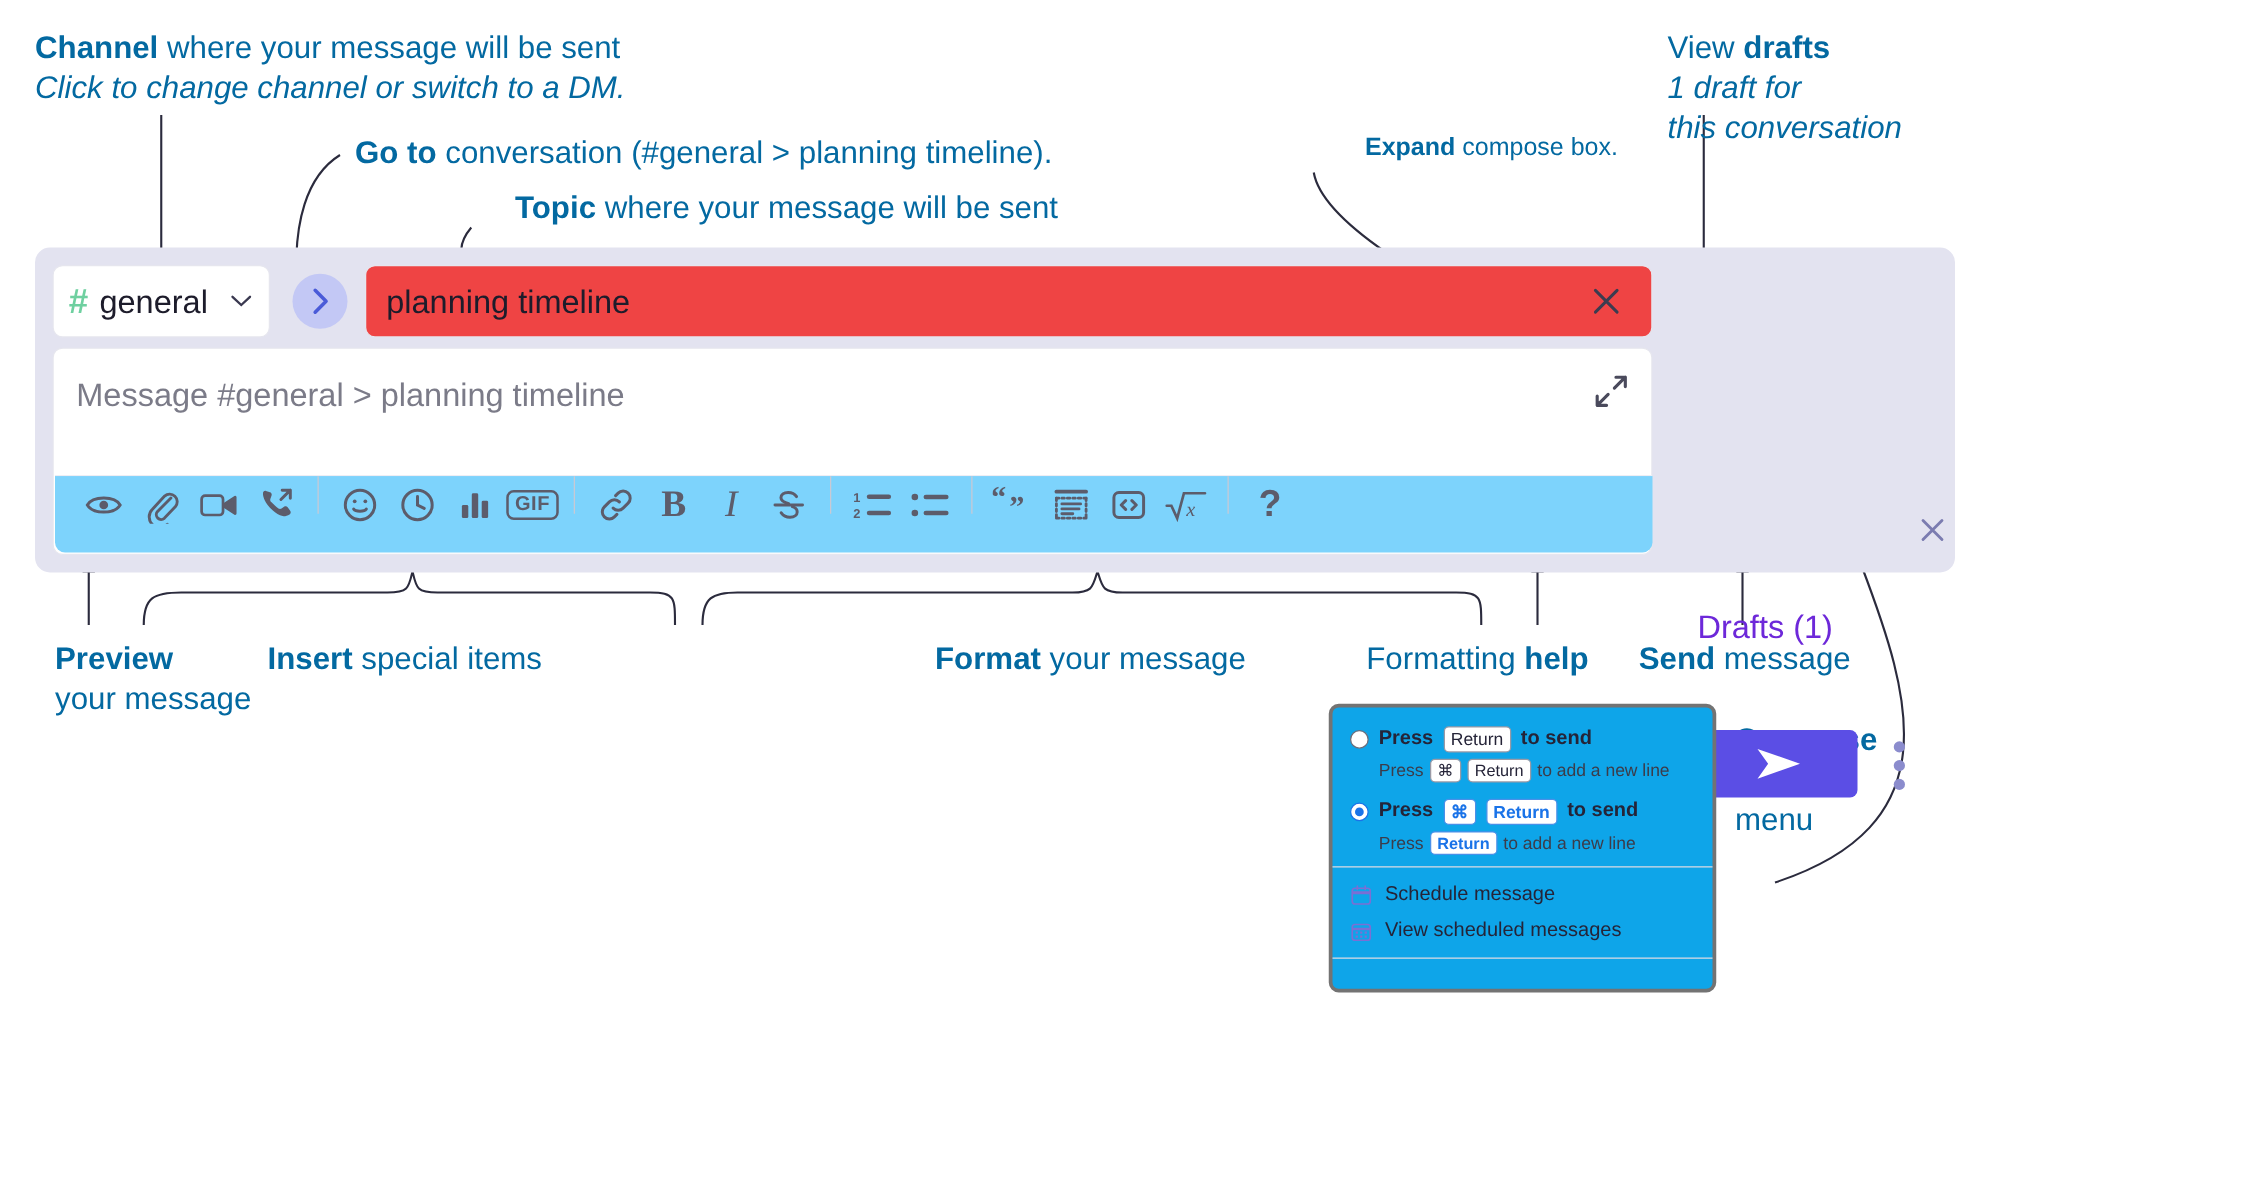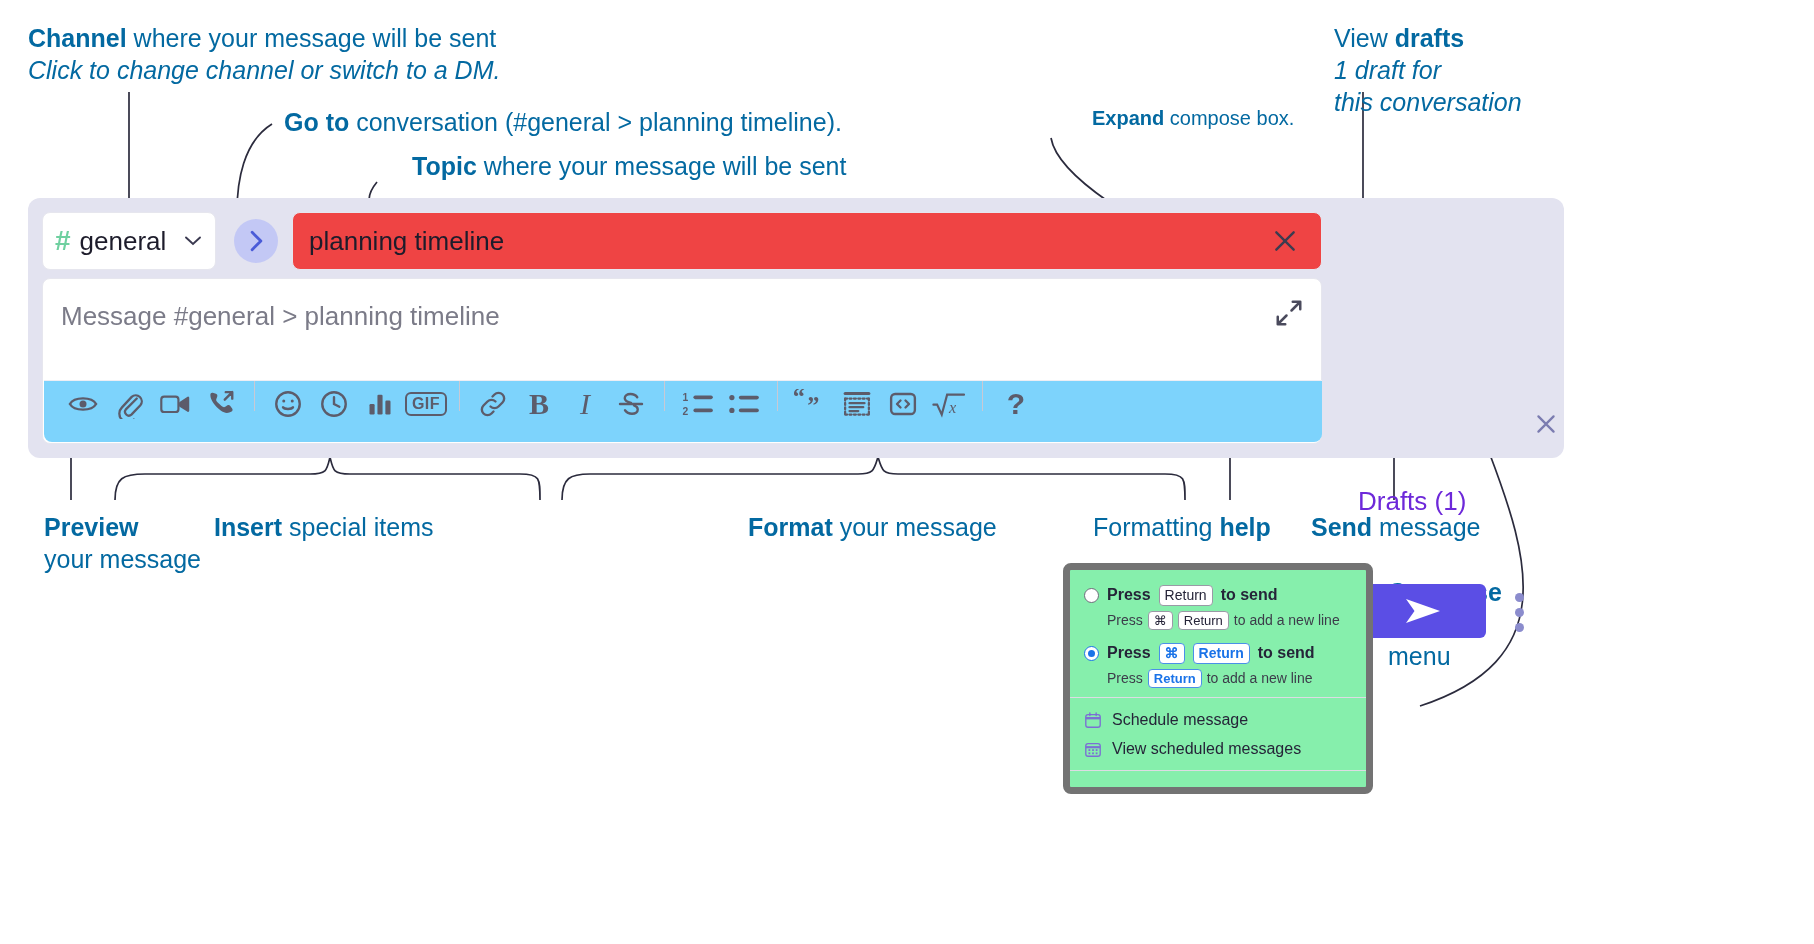--- a/index.html
+++ b/index.html
@@ -102,21 +102,21 @@
            display:flex; flex-direction:column; align-items:center; justify-content:center; gap:6px; }
   #kebab span { width:9px; height:9px; border-radius:50%; background:#8b8ccd; display:block; }
 
   #drafts-link { position:absolute; left:1330px; top:288px; font-size:26px; color:#6d28d9; }
   #shell-close { position:absolute; left:1498px; top:206px; width:40px; height:40px;
                  display:flex; align-items:center; justify-content:center; }
 
   
   #popup {
     position:absolute; left:1063px; top:563px; width:310px; height:231px;
-    background:#86efac; border:7px solid #737373; border-radius:8px;
+    background:#0ea5e9; border:3px solid #737373; border-radius:8px;
     font-size:15px; color:#252438;
   }
   .radio-row { display:flex; align-items:center; gap:8px; padding:0 0 0 14px; height:26px; }
   .radio-row.first { margin-top:12px; }
   .radio {
     width:15px; height:15px; border-radius:50%; border:1.6px solid #6d6d7a;
     flex:none; position:relative; background:#fff;
   }
   .radio.on { border-color:#1a73e8; }
   .radio.on::after { content:""; position:absolute; left:3px; top:3px; width:7px; height:7px;

